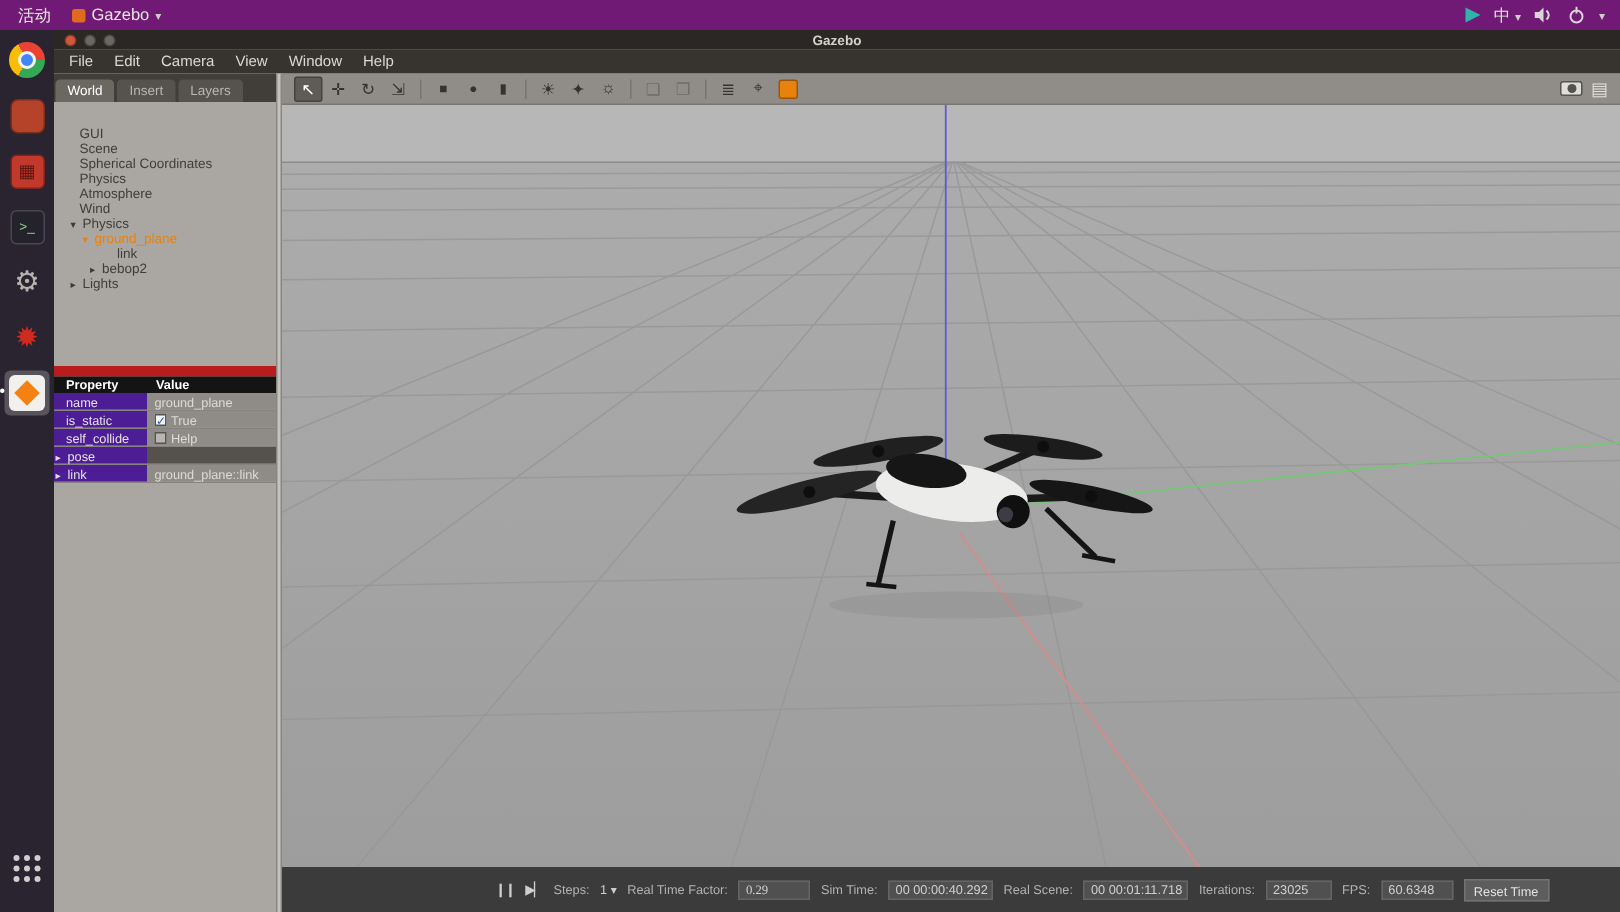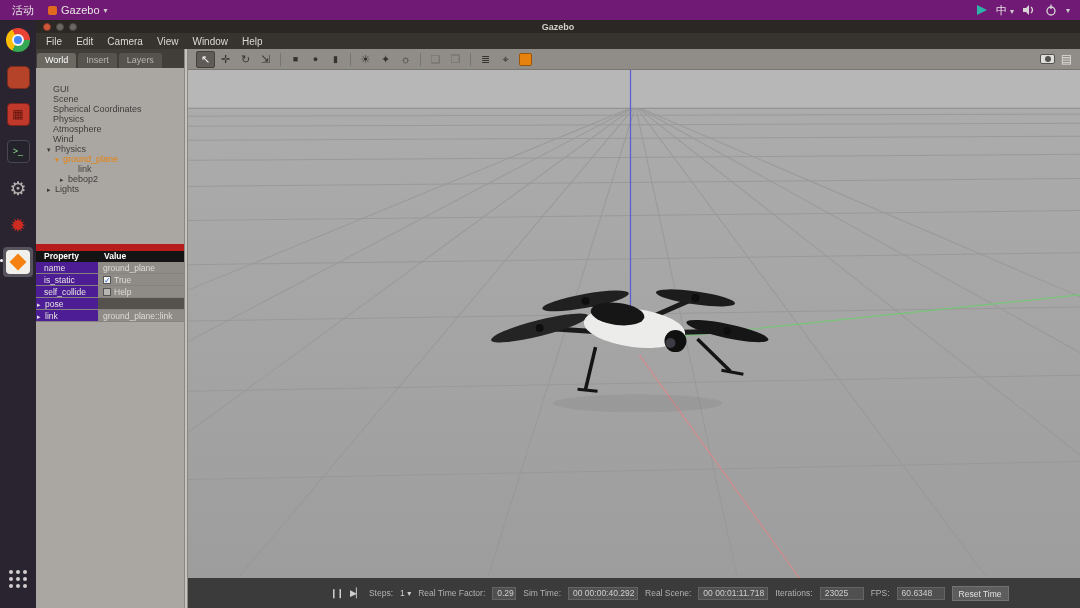--- a/index.html
+++ b/index.html
@@ -100,21 +100,21 @@
   .logg { font-size:12px; color:#e0deda; line-height:1; }
 
   .scene { flex:1; position:relative; min-height:0; }
   .scene svg { position:absolute; inset:0; width:100%; height:100%; display:block; }
 
   
   .statusbar { height:30px; background:#3b3b3b; display:flex; align-items:center; gap:7px; padding-left:142px; font-size:8.5px; color:#b2b2b2; flex:none; }
   .sb-btn { color:#cfcfcf; font-size:9px; letter-spacing:-1px; }
   .sb-steps { color:#cfcfcf; }
   .sval { background:#505050; border:1px solid #646464; color:#cfcfcf; height:13px; line-height:11px; padding:0 4px; white-space:nowrap; }
-  .w-rtf { width:24px; } .w-sim { width:70px; } .w-real { width:70px; } .w-iter { width:44px; } .w-fps { width:48px; }
+  .w-rtf { width:48px;font-family:Liberation Serif, serif; } .w-sim { width:70px; } .w-real { width:70px; } .w-iter { width:44px; } .w-fps { width:48px; }
   .sb-reset { background:#5d5d5d; border:1px solid #737373; color:#e2e2e2; padding:1px 6px; height:15px; line-height:12px; }
 </style>
 </head>
 <body>
 
 <div class="screen">
 
   <div class="topbar">
     <div class="left">
       <span class="activities">活动</span>

